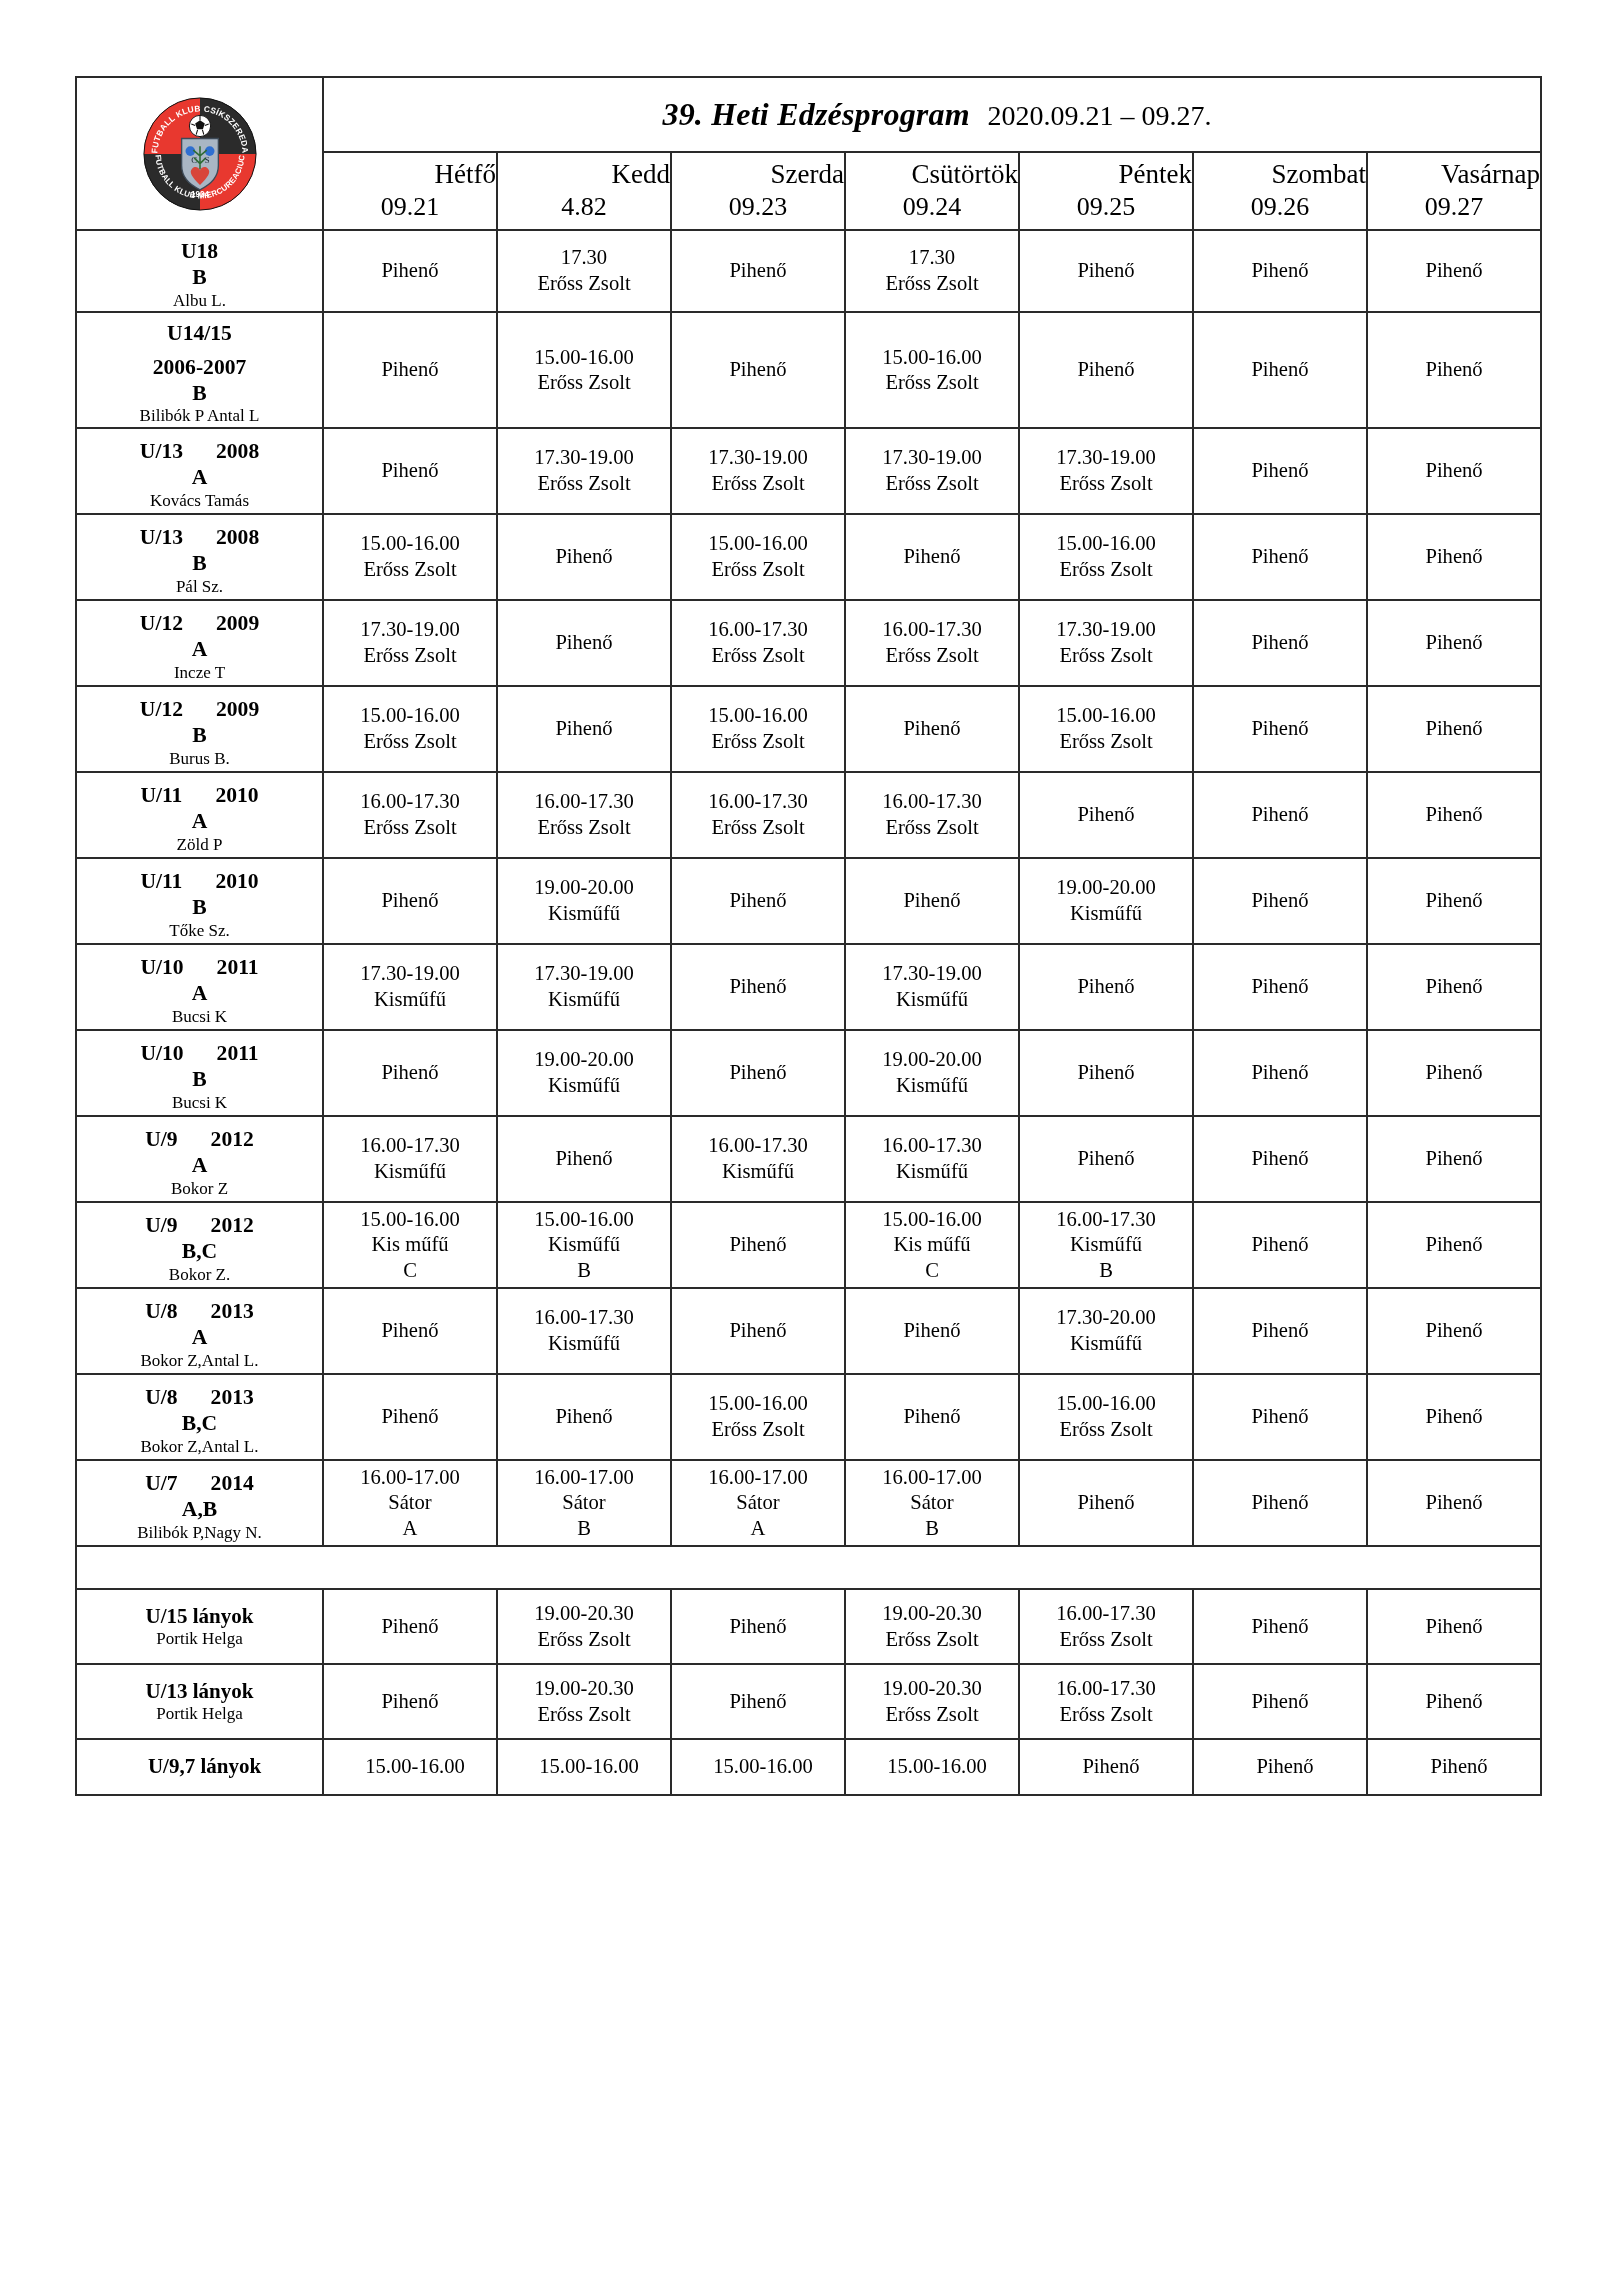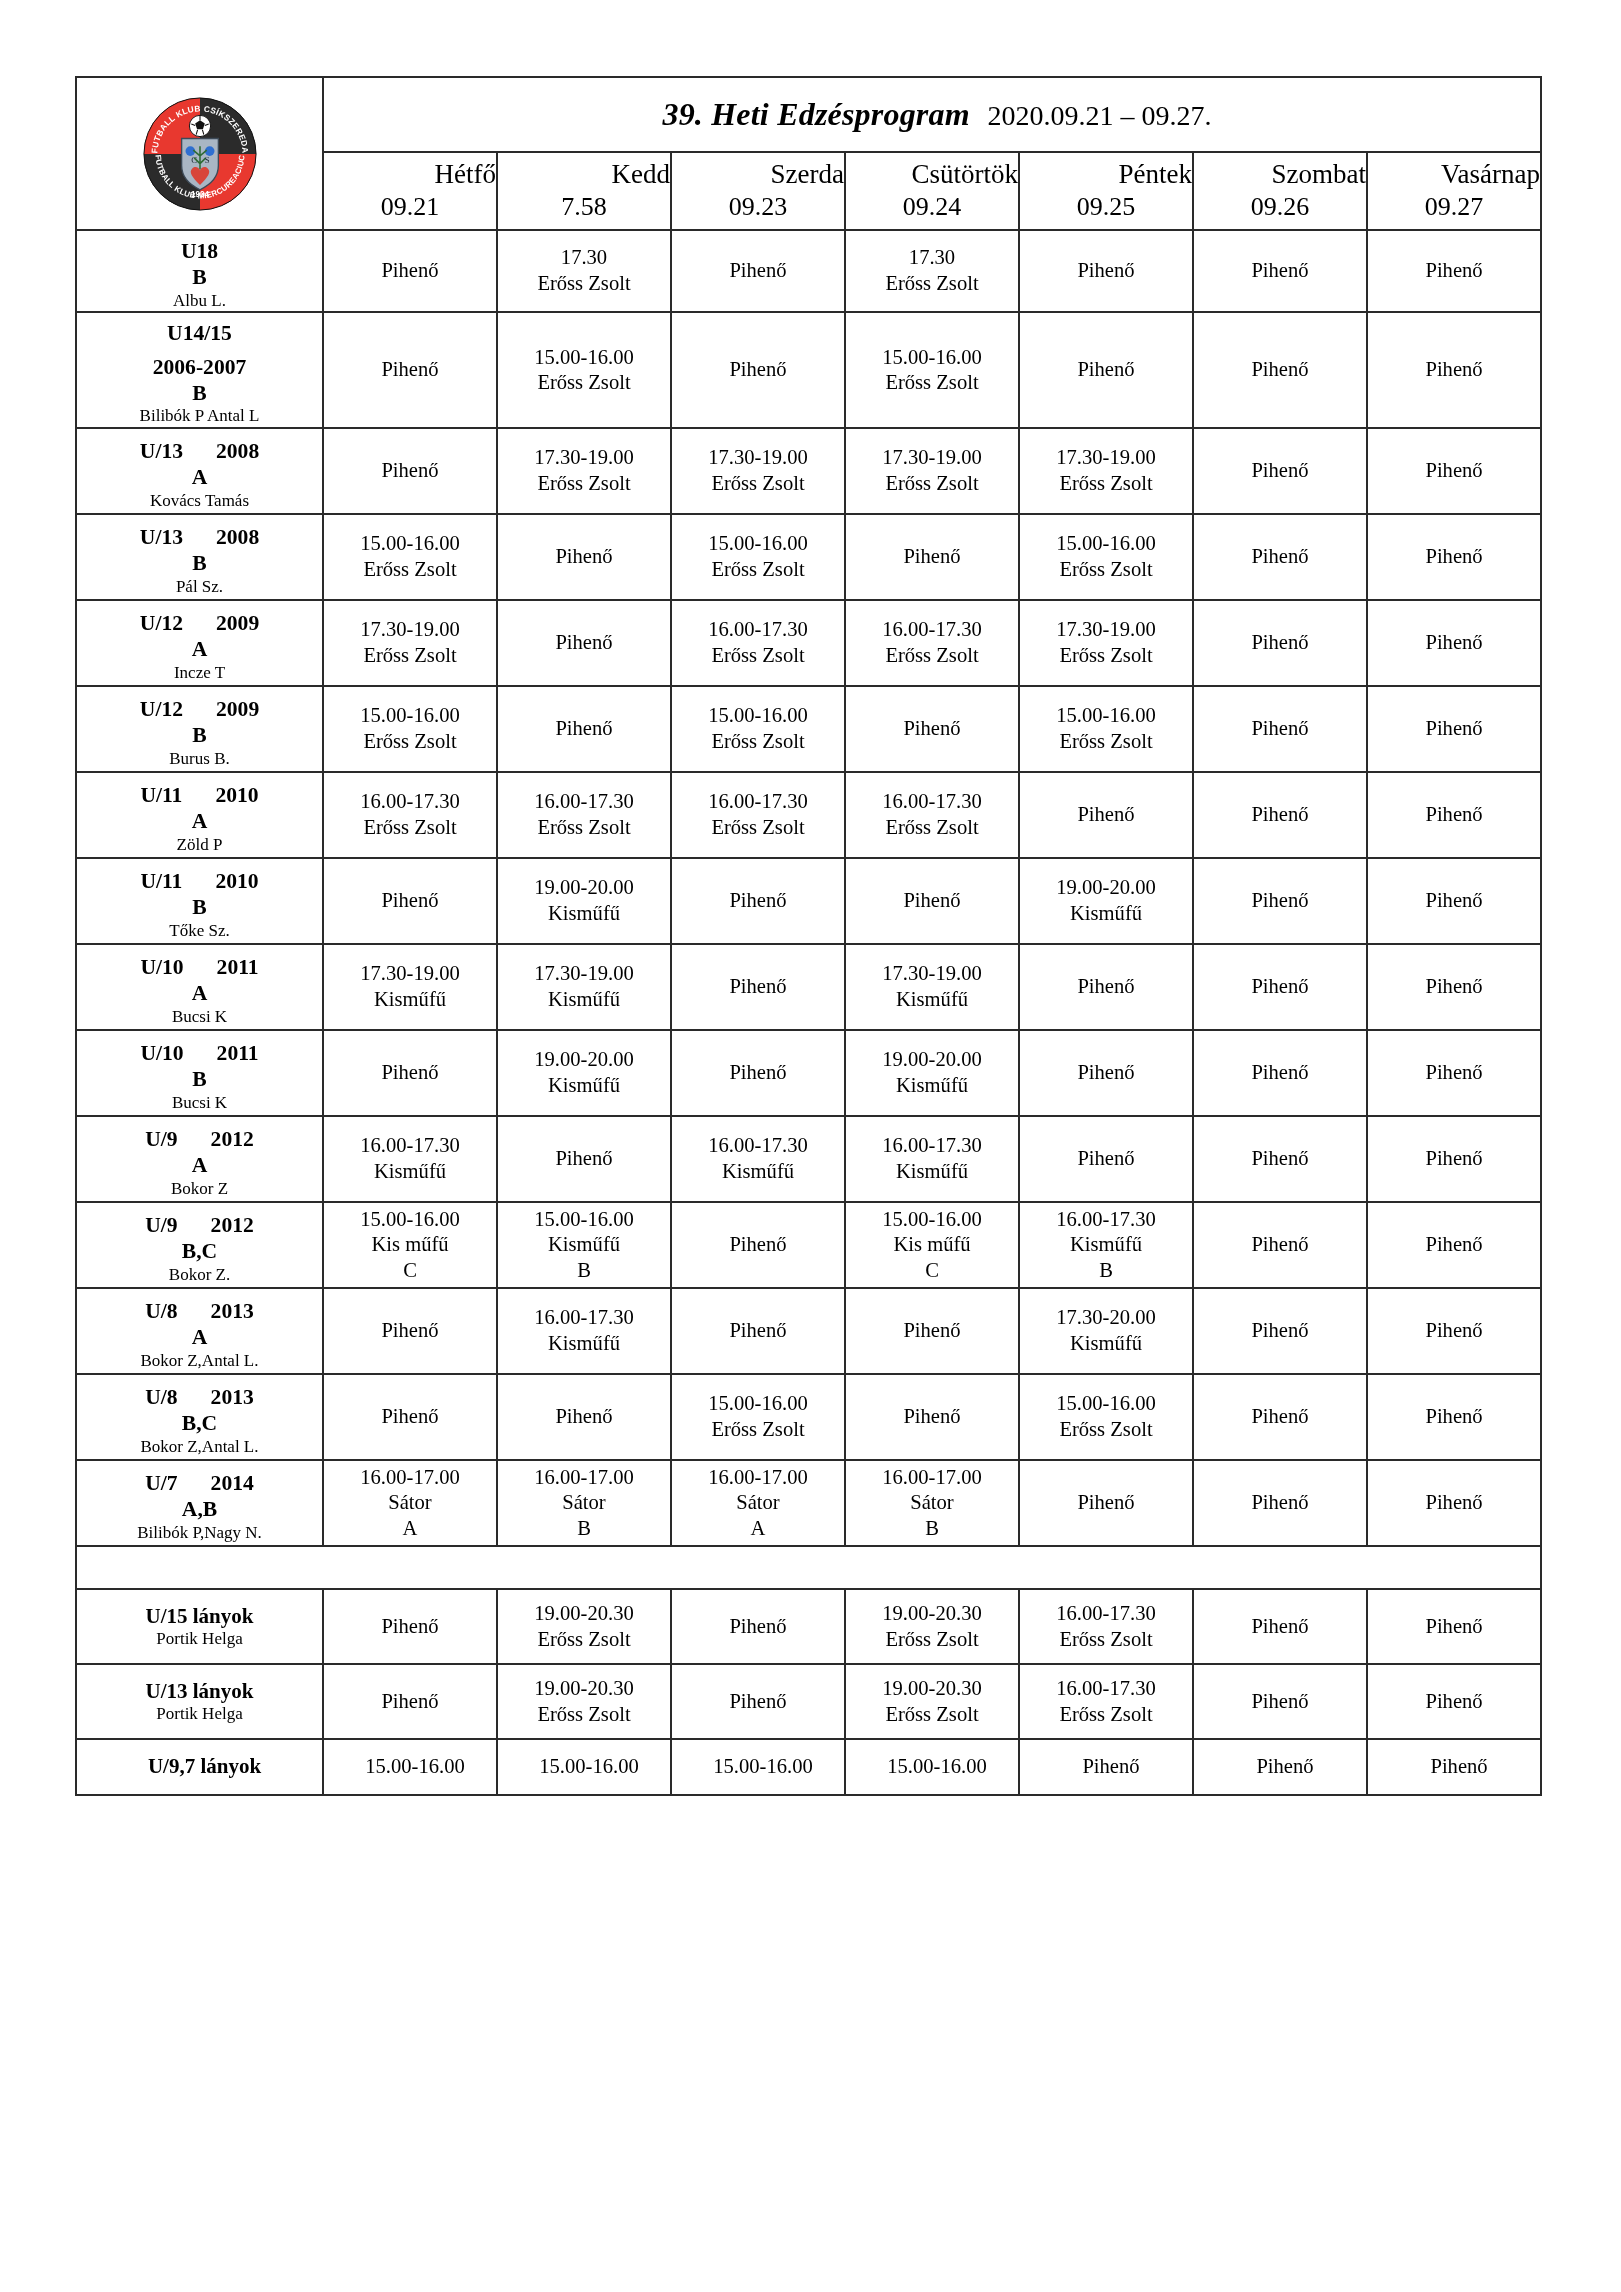--- a/index.html
+++ b/index.html
@@ -212,21 +212,21 @@
        </div>
      </td>
           </tr>
           <tr>
             <td class="dayhead">
               <div class="day-name">Hétfő</div>
               <div class="day-date">09.21</div>
             </td>
             <td class="dayhead">
               <div class="day-name">Kedd</div>
-              <div class="day-date">7.58</div>
+              <div class="day-date">4.82</div>
             </td>
             <td class="dayhead">
               <div class="day-name">Szerda</div>
               <div class="day-date">09.23</div>
             </td>
             <td class="dayhead">
               <div class="day-name">Csütörtök</div>
               <div class="day-date">09.24</div>
             </td>
             <td class="dayhead">

